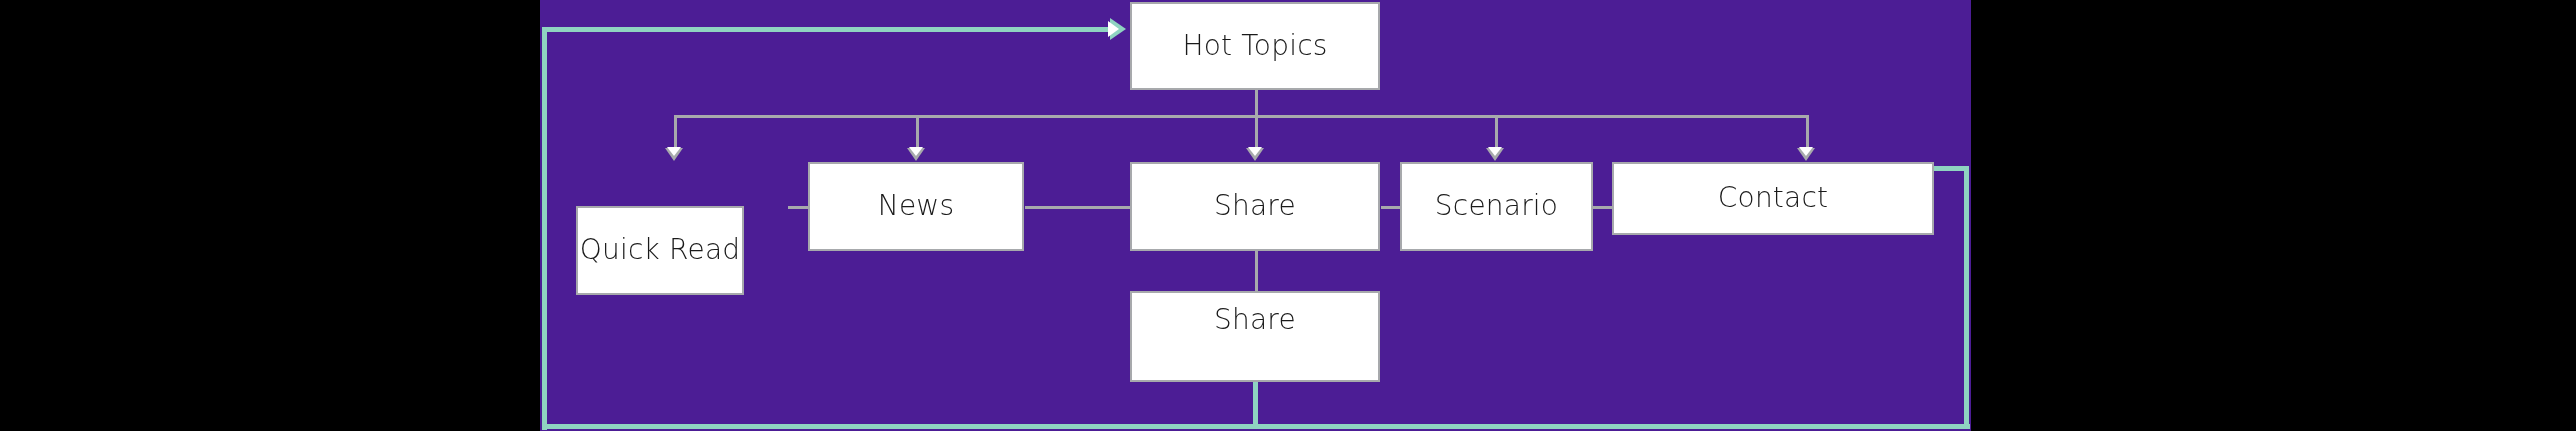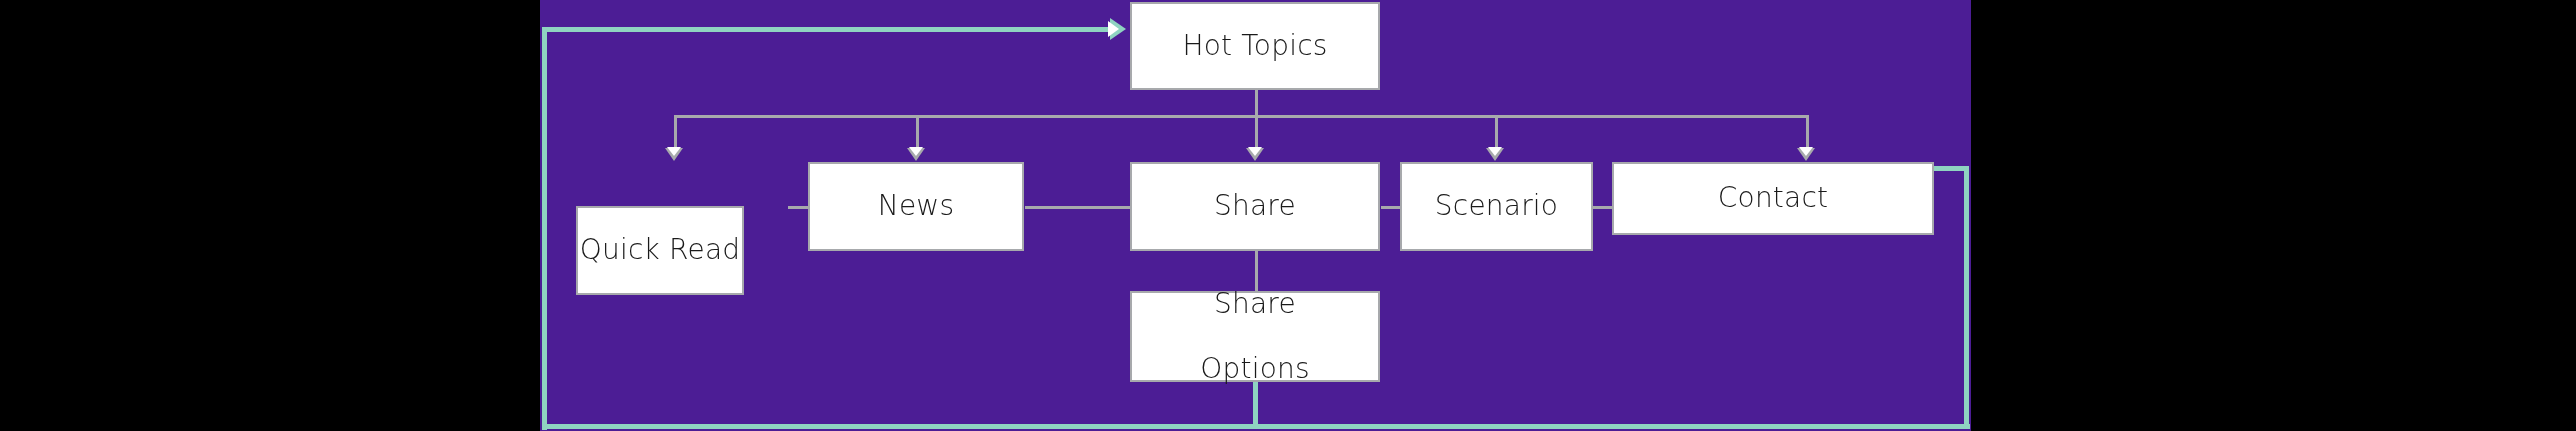--- a/index.html
+++ b/index.html
@@ -155,19 +155,18 @@
       <span>Scenario</span>
     </div>
 
     <div class="node" style="left:1072px; top:162px; width:322px; height:73px;">
       <span>Contact</span>
     </div>
 
     <div class="node" style="left:590px; top:291px; width:250px; height:91px;">
       <span>
         <span>Share</span><br>
-        <span>Options</span>
       </span>
     </div>
 
   </div>
 </div>
 
 
 </body></html>

